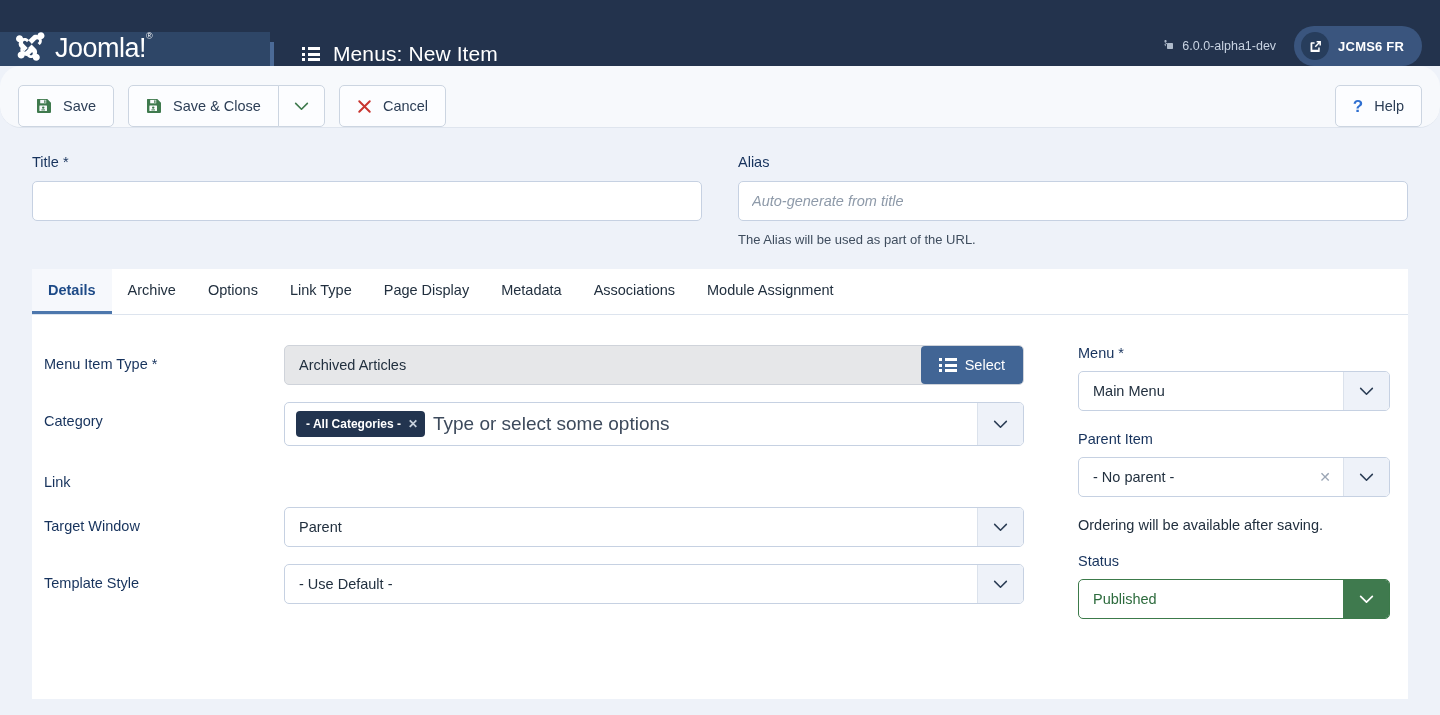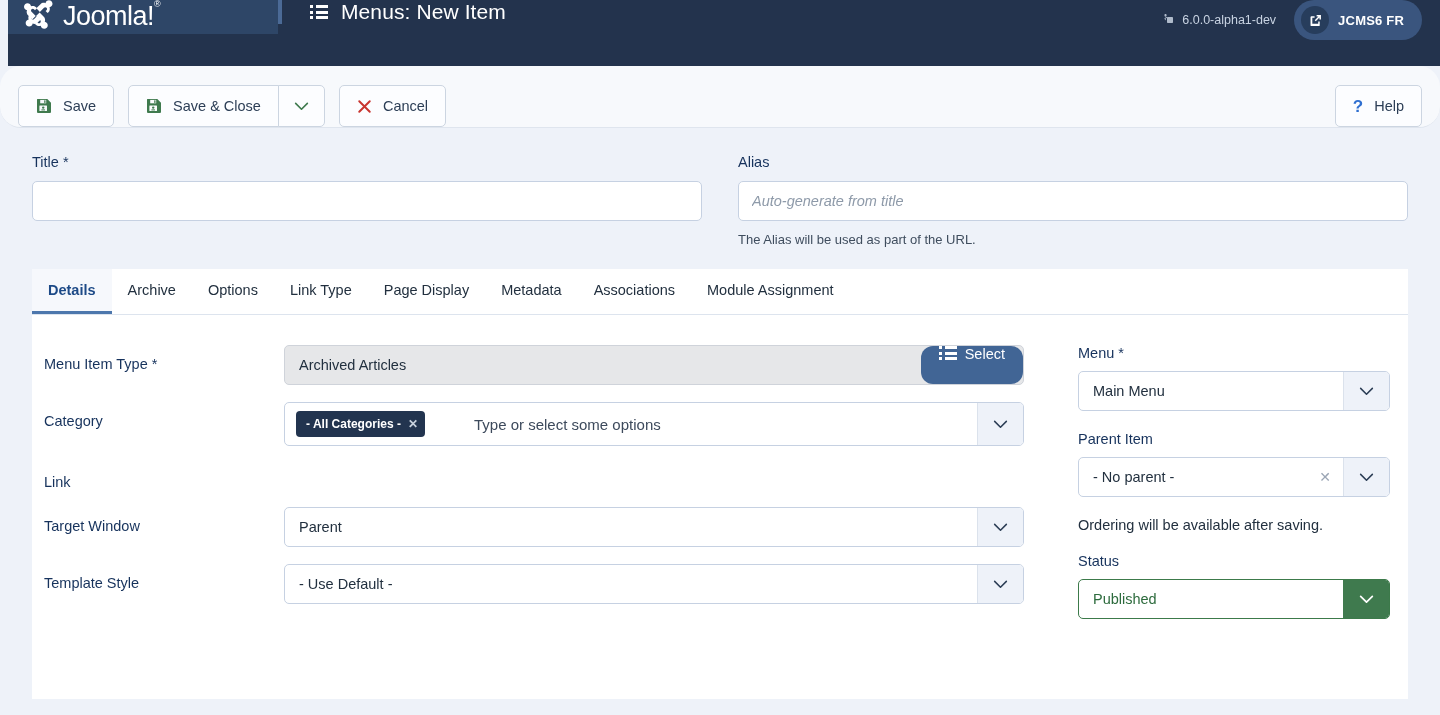--- a/index.html
+++ b/index.html
@@ -8,26 +8,25 @@
     width: 1440px; height: 715px;
     overflow: hidden;
     background: #eef2f9;
     font-family: "Liberation Sans", sans-serif;
     -webkit-font-smoothing: antialiased;
   }
 
   
   .header {
     display: flex;
-    align-items: flex-start;
+    align-items: flex-end;
     height: 66px;
     background: #23334d;
     color: #fff;
     position: relative;
-    margin-left: 8px;
   }
   .header-logo-pane {
     width: 270px;
     background: #2e4straight;
     background: #2e4667;
     display: flex;
     align-items: center;
     padding-left: 14px;
     flex: 0 0 270px;
   }
@@ -246,25 +245,26 @@
     overflow: hidden;
   }
   .ctrl.readonly { background: #e6e7e9; border-color: #cfd3da; }
   .ctrl .val { padding: 0 14px; flex: 1 1 auto; overflow:hidden; text-overflow:ellipsis; white-space:nowrap;}
 
   .select-btn {
     background: #416595;
     color: #ffffff;
     height: 100%;
     display: flex;
+    align-items: center;
     gap: 8px;
     padding: 0 18px;
     font-size: 14.5px;
     cursor: pointer;
-    border-radius: 12px;
+    border-radius: 4px;
     flex: 0 0 auto;
   }
 
   .caret-box {
     width: 46px;
     height: 100%;
     background: #eef2f9;
     border-left: 1px solid #dbe2ec;
     display: flex;
     align-items: center;
@@ -292,24 +292,23 @@
     padding: 6px 7px 6px 10px;
     display: inline-flex;
     align-items: center;
     gap: 7px;
     margin-left: 11px;
     white-space: nowrap;
   }
   .chip .chip-x { color: #c9d2de; font-size: 12px; cursor: pointer; line-height: 1;}
   .tag-placeholder {
     color: #3d4a5c;
-    font-size: 15px;
+    font-size: 19px;
     padding-left: 8px;
     flex: 1 1 auto;
-    margin-left: 41px;
   }
 
   
   .side-label {
     font-size: 14.5px;
     color: #16325c;
     margin-bottom: 10px;
     display: block;
   }
   .side-block { margin-bottom: 20px; }

